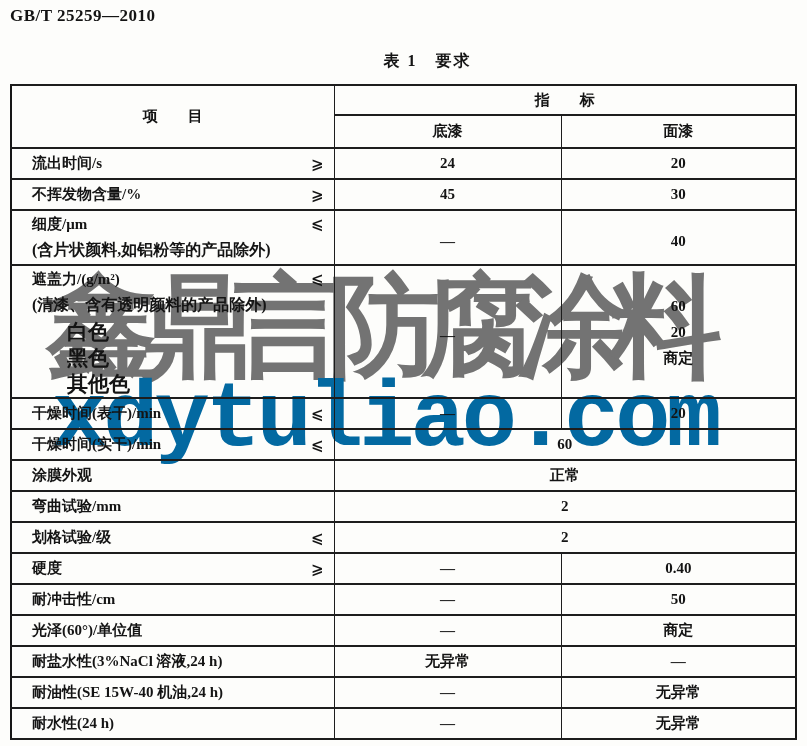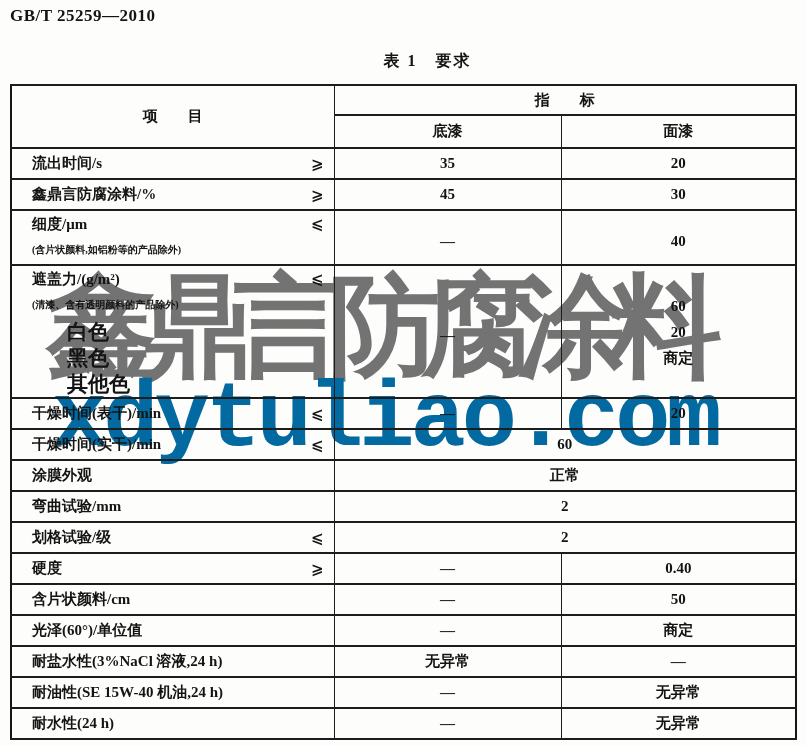--- a/index.html
+++ b/index.html
@@ -60,21 +60,21 @@
   .item-cell{text-align:left;}
   .line1{
     display:flex;justify-content:space-between;align-items:center;
     padding:0 10px 0 20px;min-height:26px;
   }
   .itext{font-weight:bold;font-size:15px;}
   .sym{
     font-family:"DejaVu Sans","Liberation Sans",sans-serif;
     font-size:15px;font-weight:bold;
   }
-  .note{padding:0 6px 2px 20px;font-weight:bold;font-size:10px;line-height:25px;}
+  .note{padding:0 6px 2px 20px;font-weight:bold;font-size:16px;line-height:25px;}
   .sub{padding-left:55px;font-weight:bold;font-size:21px;line-height:26px;height:26px;}
   .val{text-align:center;font-weight:bold;font-size:15px;}
   td.vtop{vertical-align:top;}
   td.vtop.val{padding-top:7px;}
   td.item-cell.vtop{padding-top:0;}
   td.vbot{vertical-align:bottom;padding-bottom:3px;}
   .stackline{height:26px;line-height:26px;text-align:center;font-weight:bold;font-size:15px;}
 </style>
 </head>
 <body>
@@ -102,28 +102,28 @@
     <td class="hdr-sub">面漆</td>
   </tr>
 
   <tr class="rn">
     <td class="item-cell">
       <div class="line1">
         <span class="itext">流出时间/s</span>
         <span class="sym">⩾</span>
       </div>
     </td>
-    <td class="val">35</td>
+    <td class="val">24</td>
     <td class="val">20</td>
   </tr>
 
   <tr class="rn">
     <td class="item-cell">
       <div class="line1">
-        <span class="itext">鑫鼎言防腐涂料/%</span>
+        <span class="itext">不挥发物含量/%</span>
         <span class="sym">⩾</span>
       </div>
     </td>
     <td class="val">45</td>
     <td class="val">30</td>
   </tr>
 
   <tr class="r-fine">
     <td class="item-cell vtop">
       <div class="line1">
@@ -211,21 +211,21 @@
         <span class="sym">⩾</span>
       </div>
     </td>
     <td class="val">—</td>
     <td class="val">0.40</td>
   </tr>
 
   <tr class="rn">
     <td class="item-cell">
       <div class="line1">
-        <span class="itext">含片状颜料/cm</span>
+        <span class="itext">耐冲击性/cm</span>
       </div>
     </td>
     <td class="val">—</td>
     <td class="val">50</td>
   </tr>
 
   <tr class="rn">
     <td class="item-cell">
       <div class="line1">
         <span class="itext">光泽(60°)/单位值</span>

